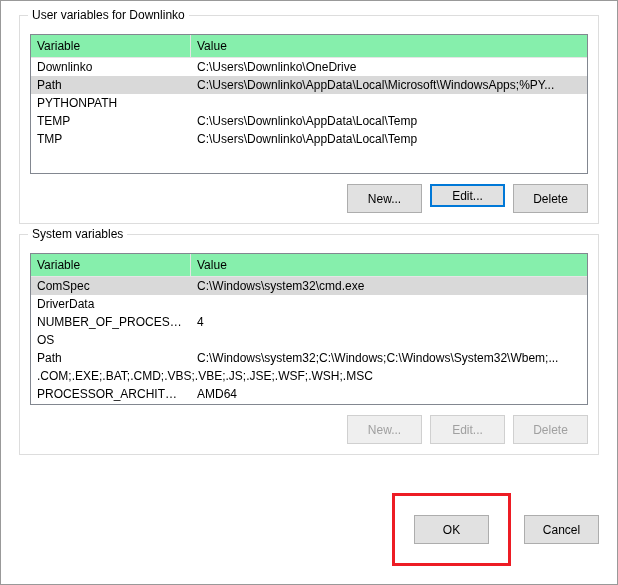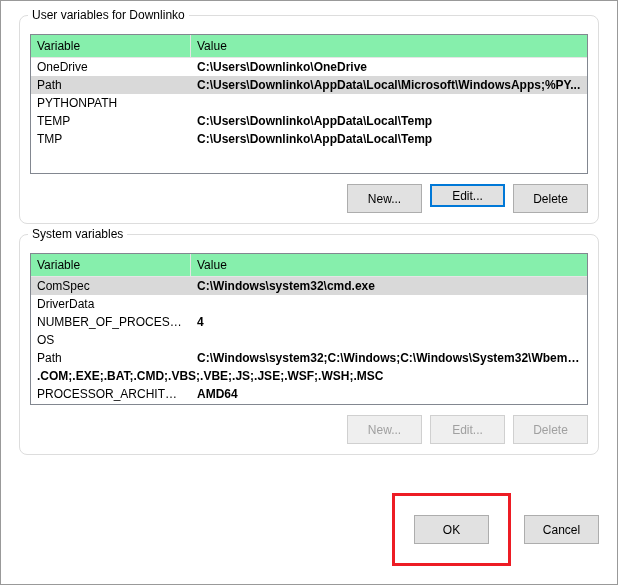--- a/index.html
+++ b/index.html
@@ -9,32 +9,32 @@
   background: #fff;
   width: 618px;
   height: 585px;
   overflow: hidden;
 }
 .window { border: 1px solid #999; width: 618px; height: 585px; background: #fff; display: flex; flex-direction: column; }
 .titlebar { height: 30px; display: flex; align-items: center; padding-left: 8px; border-bottom: 1px solid #ddd; }
 .titlebar .title { flex: 1; font-size: 12px; color: #000; }
 .titlebar .close { width: 45px; height: 30px; display: flex; align-items: center; justify-content: center; color: #000; font-size: 13px; font-weight: 300; }
 .content { flex: 1; padding: 14px 18px 10px 18px; display: flex; flex-direction: column; }
-.group { border: 1px solid #ddd; border-radius: 8px; position: relative; padding: 18px 10px 10px 10px; margin-bottom: 10px; }
+.group { border: 1px solid #ddd; border-radius: 0; position: relative; padding: 18px 10px 10px 10px; margin-bottom: 10px; }
 .group-label { position: absolute; top: -8px; left: 8px; background: #fff; padding: 0 4px; color: #000; }
 .list { border: 1px solid #828790; background: #fff; height: 140px; overflow-y: auto; position: relative; }
 .list2 { height: 152px; }
 .list-header { display: flex; position: sticky; top: 0; background: #86efac; border-bottom: 1px solid #e5e5e5; }
 .col-h { padding: 4px 6px; font-size: 12px; color: #000; }
 .col1 { width: 160px; border-right: 1px solid #e5e5e5; }
 .col2 { flex: 1; }
 .row { display: flex; padding: 1px 0; }
 .row .cell { padding: 1px 6px; font-size: 12px; white-space: nowrap; overflow: hidden; text-overflow: ellipsis; }
 .row .c1 { width: 160px; }
-.row .c2 { flex: 1; font-weight: bold; }
+.row .c2 { flex: 1; }
 .row.selected { background: #d9d9d9; }
 .btn-row { display: flex; justify-content: flex-end; gap: 8px; margin-top: 10px; }
 .btn { width: 75px; height: 29px; background: #e1e1e1; border: 1px solid #adadad; font-size: 12px; color: #000; display: flex; align-items: center; justify-content: center; cursor: default; }
 .btn.focus { border: 2px solid #0078d7; background: #e1e1e1; width: 75px; height: 23px; }
 .btn.disabled { color: #a0a0a0; border-color: #d0d0d0; background: #efefef; }
 .footer { display: flex; justify-content: flex-end; gap: 8px; padding: 8px 18px 18px 0; align-items: center; }
 .highlight-box { border: 3px solid #ed1c24; padding: 3px; display: inline-flex; margin-right: 5px; }
 .highlight-box .btn { margin: 16px; }
 
 .list::-webkit-scrollbar { width: 17px; }
@@ -50,21 +50,21 @@
   <div class="content">
 
     <div class="group">
       <span class="group-label">User variables for Downlinko</span>
       <div class="list">
         <div class="list-header">
           <div class="col-h col1">Variable</div>
           <div class="col-h col2">Value</div>
         </div>
         <div class="row">
-            <div class="cell c1">OneDrive</div>
+            <div class="cell c1">Downlinko</div>
             <div class="cell c2">C:\Users\Downlinko\OneDrive</div>
           </div>
         <div class="row selected">
             <div class="cell c1">Path</div>
             <div class="cell c2">C:\Users\Downlinko\AppData\Local\Microsoft\WindowsApps;%PY...</div>
           </div>
         <div class="row">
             <div class="cell c1">PYTHONPATH</div>
           </div>
         <div class="row">

